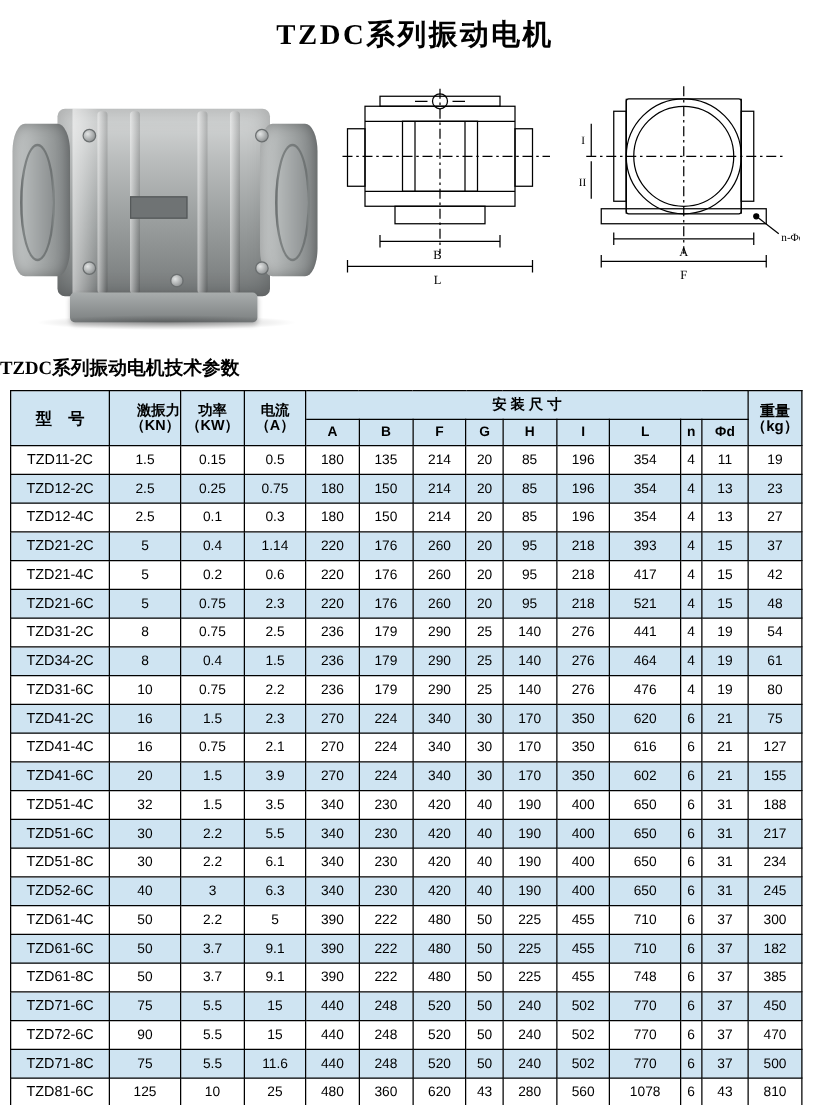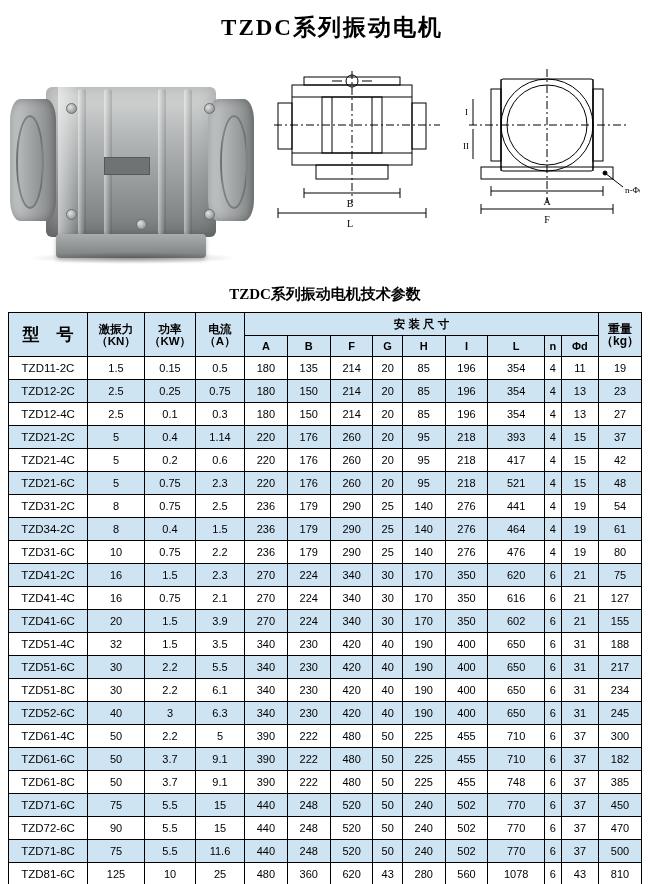--- a/index.html
+++ b/index.html
@@ -122,21 +122,20 @@
     margin-top: 14px;
     margin-right: 4px;
   }
   .dwg {
     position: relative;
   }
   .dwg svg { display: block; }
 
   
   .table-title {
-    text-align: center;
     font-size: 15px;
     font-weight: bold;
     margin: 6px 0 8px 0;
     font-family: "Liberation Serif", serif;
   }
   table {
     border-collapse: collapse;
     width: 634px;
     margin: 0 auto;
     font-size: 11px;
@@ -148,22 +147,22 @@
     padding: 0;
     height: 22px;
     line-height: 22px;
     white-space: nowrap;
   }
   thead th {
     background: #cfe4f2;
     font-weight: bold;
     font-size: 11.5px;
   }
-  thead th.model { width: 78px; font-size: 17px; }
-  thead th.f1 { width: 56px; }
+  thead th.model { width: 78px; font-size: 13px; }
+  thead th.f1 { width: 56px; text-align: right; }
   thead th.f2 { width: 50px; }
   thead th.f3 { width: 48px; }
   thead th.w  { width: 42px; font-size: 12px; margin-top: 24px; }
   tbody td:first-child { font-size: 11.5px; margin-left: 17px; }
   tbody tr.alt td { background: #cfe4f2; }
   tbody tr td { background: #ffffff; }
   .sub th { font-size: 11px; height: 20px; line-height: 20px; }
   .two-line { line-height: 12px; padding: 2px 0; }
 </style>
 </head>

